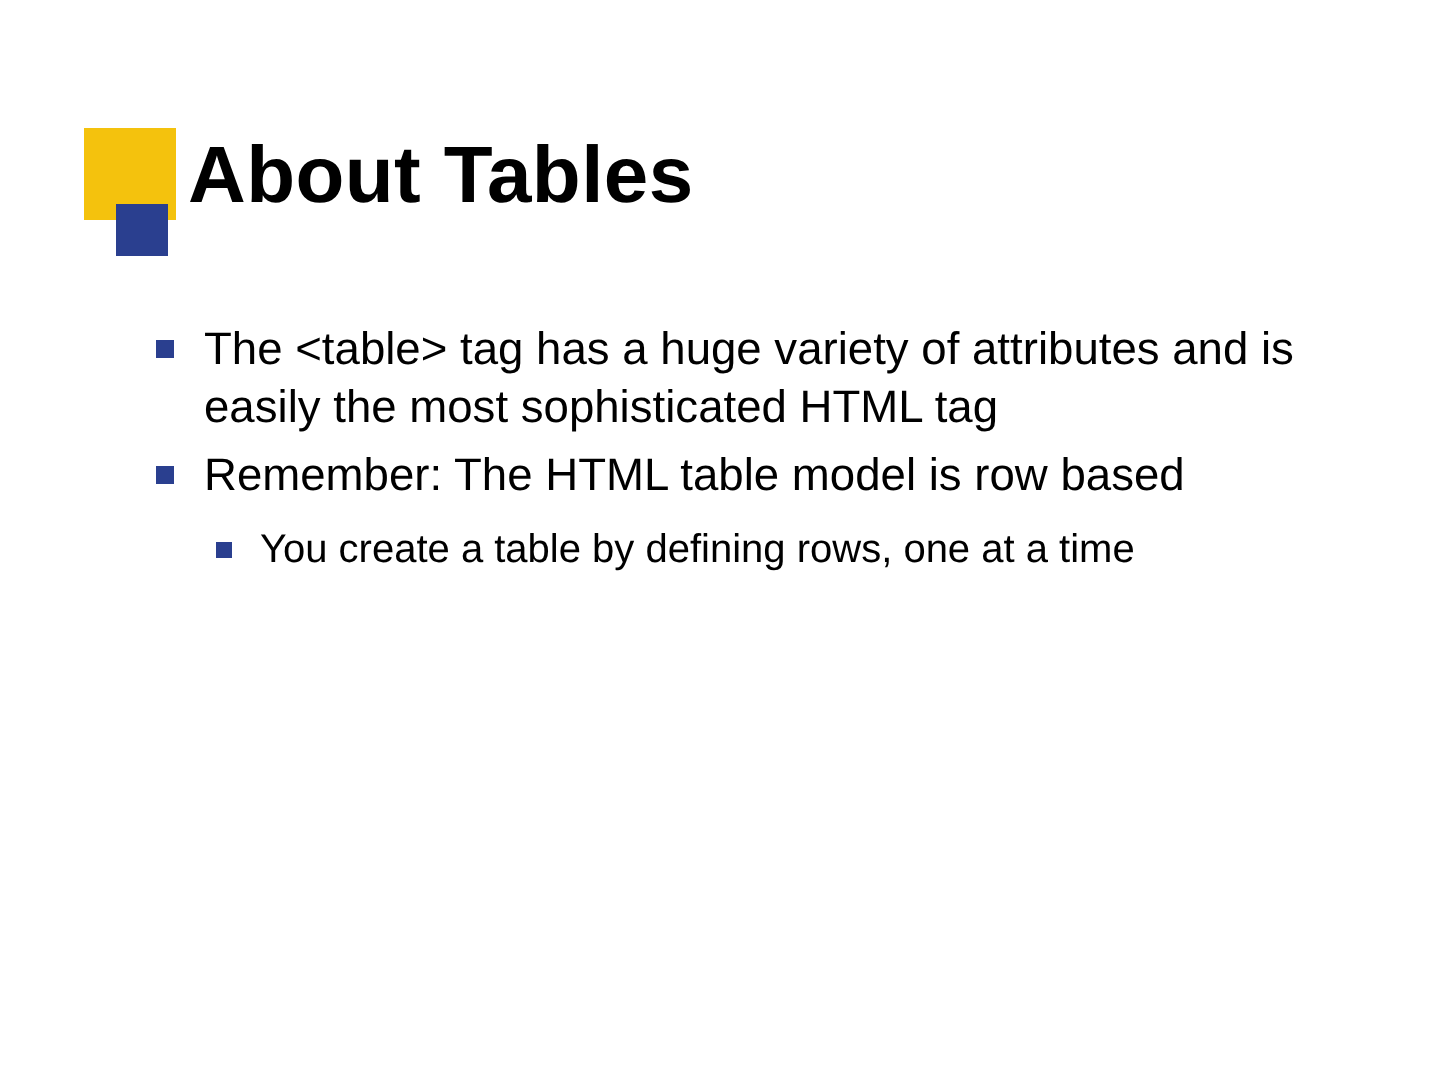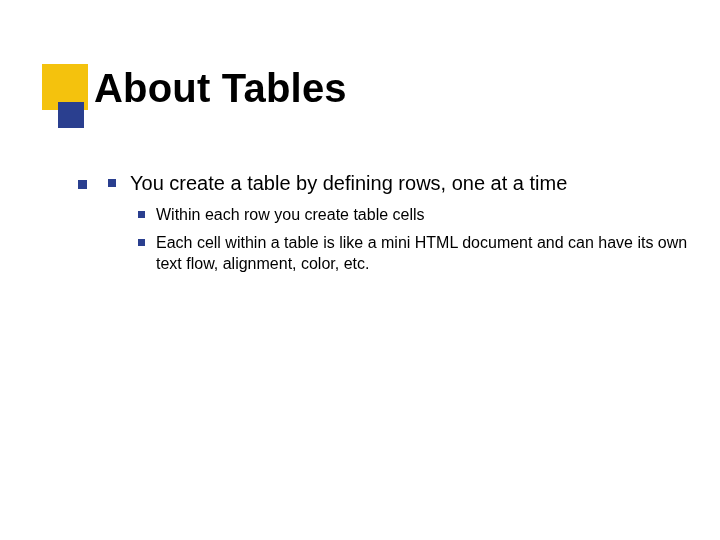--- a/index.html
+++ b/index.html
@@ -58,31 +58,27 @@
 
   <div class="title-wrap">
     <div class="sq sq-yellow"></div>
     <div class="sq sq-blue"></div>
     <h1 class="slide-title">About Tables</h1>
   </div>
 
   <div class="content">
     <ul class="lvl1">
       <li>
+        <span>The &lt;table&gt; tag has a huge variety of attributes and is easily the most sophisticated HTML tag</span>
+      </li>
+      <li>
+        <span>Remember: The HTML table model is row based</span>
         <ul class="lvl2">
           <li>
             <span>You create a table by defining rows, one at a time</span>
-            <ul class="lvl3">
-              <li>
-                <span>Within each row you create table cells</span>
-              </li>
-              <li>
-                <span>Each cell within a table is like a mini HTML document and can have its own text flow, alignment, color, etc.</span>
-              </li>
-            </ul>
           </li>
         </ul>
       </li>
     </ul>
   </div>
 
 
 </div>
 
 </body></html>

